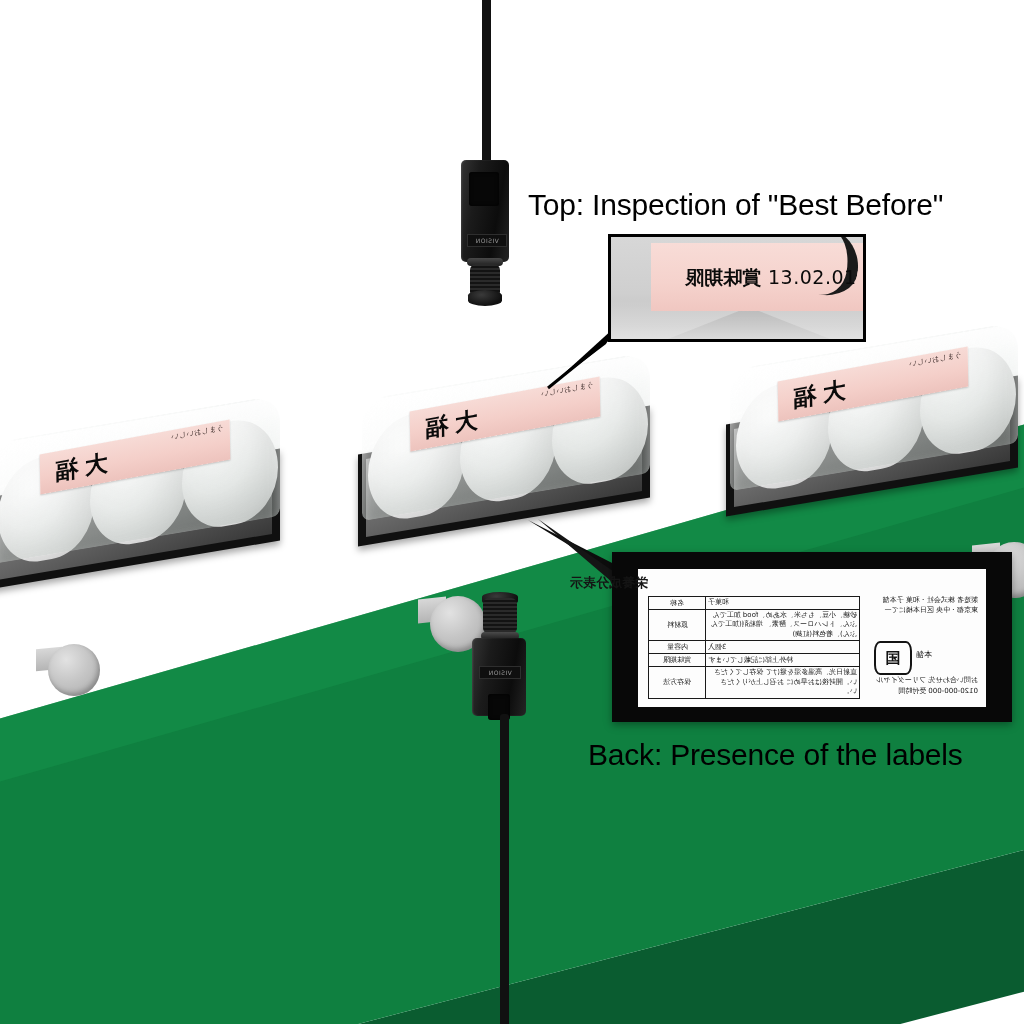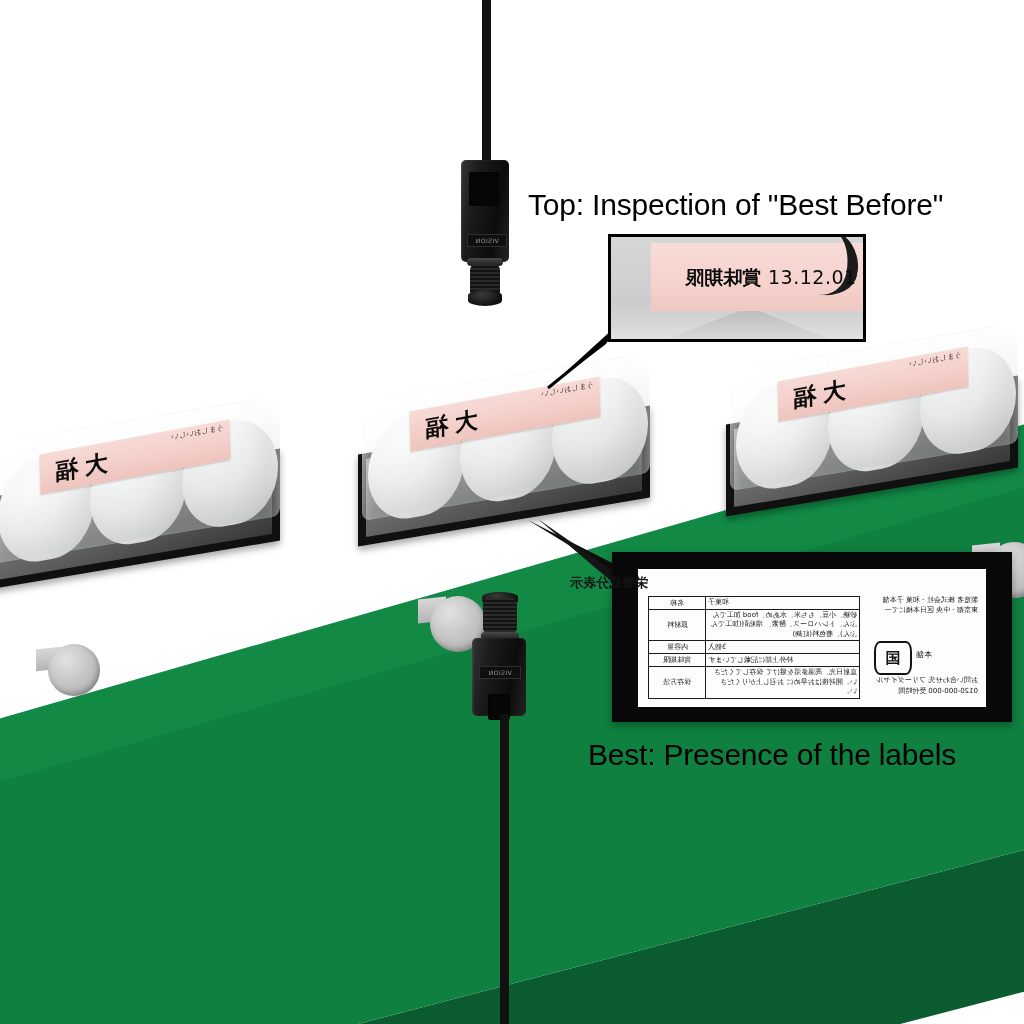--- a/index.html
+++ b/index.html
@@ -349,21 +349,21 @@
   <div class="cable" style="left:500px;top:714px;width:9px;height:314px;"></div>
 
   <div class="caption" id="caption-top">Top: Inspection of "Best Before"</div>
 
   <div id="callout-top">
     <div class="lid-fold"></div>
     <div class="lid-sheen"></div>
     <div class="pink">
       <div class="swoosh"></div>
       <div class="bb-text">
-        <span class="jp">賞味期限</span><span class="date">13.12.01</span>
+        <span class="jp">賞味期限</span><span class="date">13.02.01</span>
       </div>
     </div>
   </div>
 
   <div id="label-panel">
     <div id="label-sheet">
 
       <div id="label-title">栄養成分表示</div>
 
       <table id="label-table">
@@ -424,15 +424,15 @@
         <span class="mir">本舗</span>
       </div>
 
       <div id="label-right-lower">
         <span class="mir">お問い合わせ先 フリーダイヤル 0120-000-000 受付時間</span>
       </div>
 
     </div>
   </div>
 
-  <div class="caption" id="caption-back">Best: Presence of the labels</div>
+  <div class="caption" id="caption-back">Back: Presence of the labels</div>
 
 </div>
 
 </body></html>

